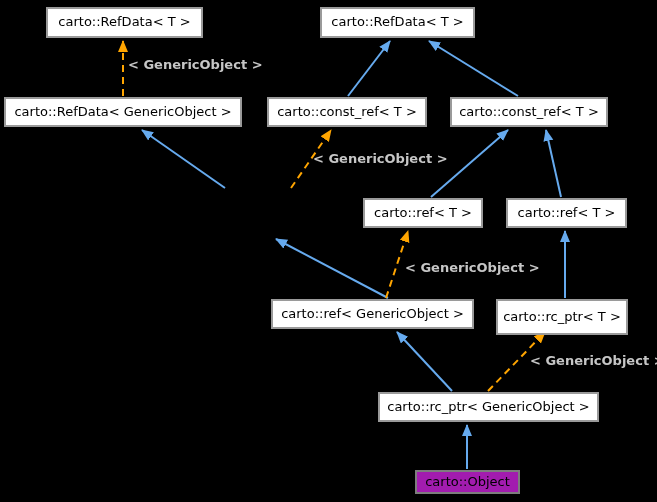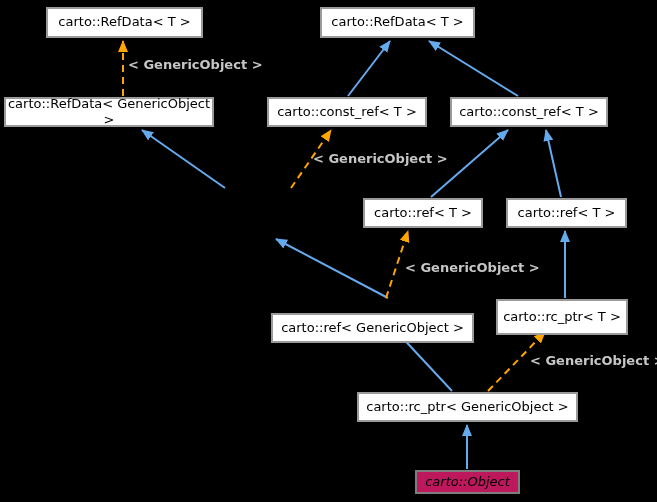--- a/index.html
+++ b/index.html
@@ -31,24 +31,23 @@
     font-size: 13px;
     line-height: 1.25;
     display: flex;
     align-items: center;
     justify-content: center;
     text-align: center;
     white-space: pre-line;
     cursor: pointer;
   }
   .node.current {
-    background: #be185d;
+    background: #a21caf;
     border-color: #7d7d7d;
     cursor: default;
-    font-style: italic;
   }
   .edge-label {
     position: absolute;
     color: #c6c6c6;
     font-size: 13px;
     font-weight: bold;
     white-space: nowrap;
     text-align: right;
   }
   .inh {
@@ -91,36 +90,36 @@
     <line class="tmpl" x1="123" y1="96" x2="123" y2="41" marker-end="url(#arrow-orange)"></line>
     <line class="tmpl" x1="291" y1="188" x2="331" y2="130" marker-end="url(#arrow-orange)"></line>
     <line class="tmpl" x1="386" y1="298" x2="408" y2="231" marker-end="url(#arrow-orange)"></line>
     <line class="tmpl" x1="488" y1="391" x2="545" y2="332" marker-end="url(#arrow-orange)"></line>
   </svg>
 
   <div class="node" style="left:46px; top:7px; width:157px; height:31px">carto::RefData&lt; T &gt;</div>
 
   <div class="node" style="left:320px; top:7px; width:155px; height:31px">carto::RefData&lt; T &gt;</div>
 
-  <div class="node" style="left:4px; top:97px; width:210px; height:30px">carto::RefData&lt; GenericObject &gt;</div>
+  <div class="node" style="left:4px; top:97px; width:238px; height:30px">carto::RefData&lt; GenericObject &gt;</div>
 
   <div class="node" style="left:267px; top:97px; width:160px; height:30px">carto::const_ref&lt; T &gt;</div>
 
   <div class="node" style="left:450px; top:97px; width:158px; height:30px">carto::const_ref&lt; T &gt;</div>
 
 
   <div class="node" style="left:363px; top:198px; width:120px; height:30px">carto::ref&lt; T &gt;</div>
 
   <div class="node" style="left:506px; top:198px; width:121px; height:30px">carto::ref&lt; T &gt;</div>
 
-  <div class="node" style="left:271px; top:313px; width:203px; height:30px">carto::ref&lt; GenericObject &gt;</div>
+  <div class="node" style="left:271px; top:299px; width:203px; height:30px">carto::ref&lt; GenericObject &gt;</div>
 
   <div class="node" style="left:496px; top:299px; width:132px; height:36px">carto::rc_ptr&lt; T &gt;</div>
 
-  <div class="node" style="left:357px; top:392px; width:221px; height:30px">carto::rc_ptr&lt; GenericObject &gt;</div>
+  <div class="node" style="left:378px; top:392px; width:221px; height:30px">carto::rc_ptr&lt; GenericObject &gt;</div>
 
   <div class="node current" style="left:415px; top:470px; width:105px; height:24px">carto::Object</div>
 
   <div class="edge-label" style="left:128px; top:57px">&lt; GenericObject &gt;</div>
 
   <div class="edge-label" style="left:313px; top:151px">&lt; GenericObject &gt;</div>
 
   <div class="edge-label" style="left:405px; top:260px">&lt; GenericObject &gt;</div>
 
   <div class="edge-label" style="left:530px; top:353px">&lt; GenericObject &gt;</div>

